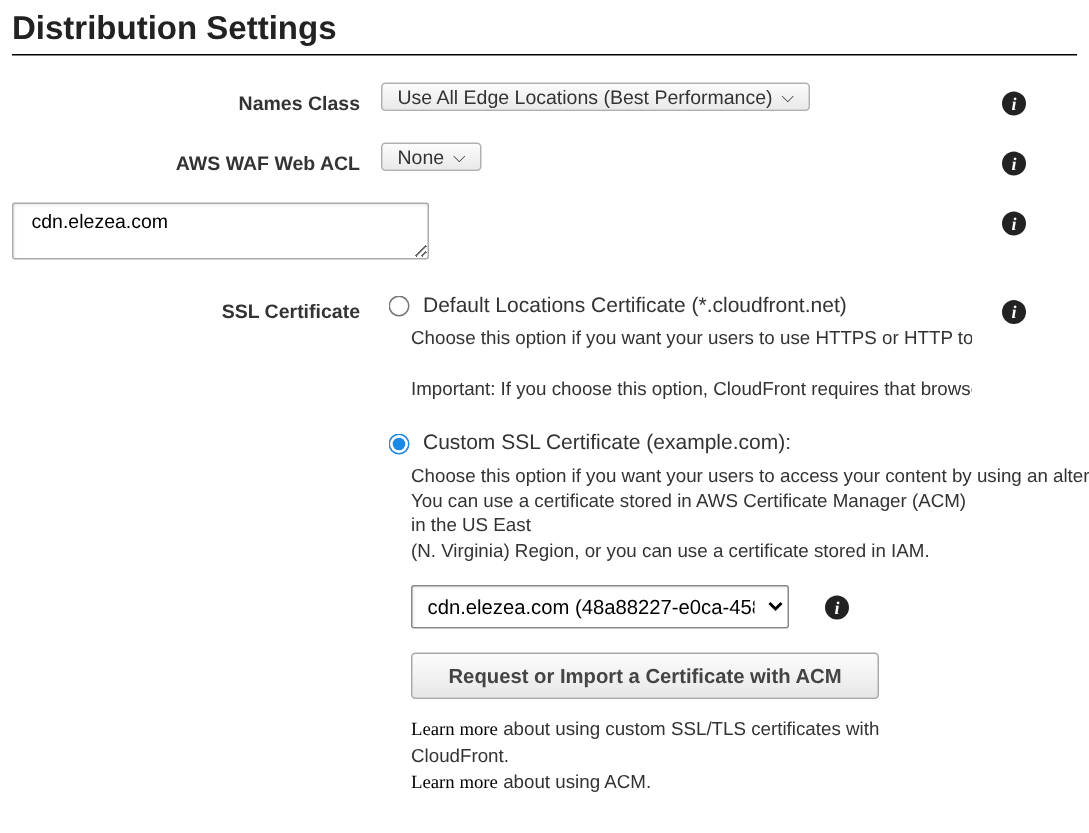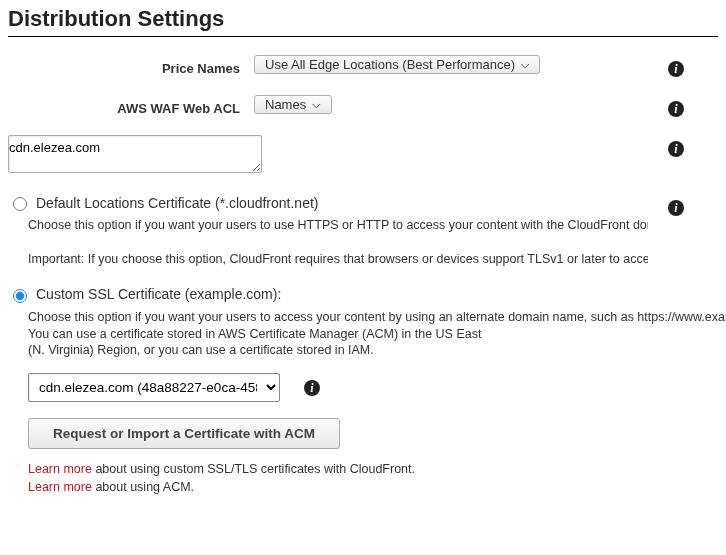--- a/index.html
+++ b/index.html
@@ -72,21 +72,21 @@
     font-size: 13px;
     color: #333;
     cursor: pointer;
     gap: 6px;
   }
   .aws-select .caret {
     font-size: 11px;
   }
   textarea.aws-text {
     width: 252px; height: 28px;
-    padding: 4px 0;
+    padding: 4px 12px;
     font-size: 13px;
     border: 1px solid #aaa;
     border-radius: 2px;
     box-shadow: inset 1px 1px 2px rgba(0,0,0,0.08);
     resize: both;
     font-family: inherit;
   }
   .radio-row {
     display: flex;
     align-items: center;
@@ -140,58 +140,59 @@
     font-weight: 700;
     color: #444;
     cursor: pointer;
     margin-bottom: 12px;
   }
   .learn {
     margin-left: 20px;
     font-size: 12.5px;
     line-height: 1.4;
   }
-  .learn a { color: #b91c1c; text-decoration: none; }
+  .learn a { color: #000000; text-decoration: none; font-family: Liberation Serif, serif; }
 </style>
 </head>
 <body>
 
 <h1>Distribution Settings</h1>
 <hr class="title-rule">
 
 <div class="row">
-  <div class="label-col">Price Names</div>
+  <div class="label-col">Names Class</div>
   <div class="field-col">
     <div class="aws-select">
       <span>Use All Edge Locations (Best Performance)</span>
       <span class="caret">⌵</span>
     </div>
   </div>
   <div class="info-col"><span class="info-icon">i</span></div>
 </div>
 
 <div class="row">
   <div class="label-col">AWS WAF Web ACL</div>
   <div class="field-col">
     <div class="aws-select">
-      <span>Names</span>
+      <span>None</span>
       <span class="caret">⌵</span>
     </div>
   </div>
   <div class="info-col"><span class="info-icon">i</span></div>
 </div>
 
 <div class="row">
   <div class="field-col">
     <textarea class="aws-text" style="">cdn.elezea.com</textarea>
   </div>
   <div class="info-col"><span class="info-icon">i</span></div>
 </div>
 
 <div class="row">
+  <div class="label-col">SSL Certificate</div>
   <div class="field-col">
 
     <div class="radio-row">
       <input type="radio" name="ssl" style="">
       <span>Default Locations Certificate (*.cloudfront.net)</span>
     </div>
     <div class="helptext">
       <span>Choose this option if you want your users to use HTTPS or HTTP to access your content with the CloudFront domain name (such as</span><br>
       <br>
       <span>Important: If you choose this option, CloudFront requires that browsers or devices support TLSv1 or later to access your content.</span>

